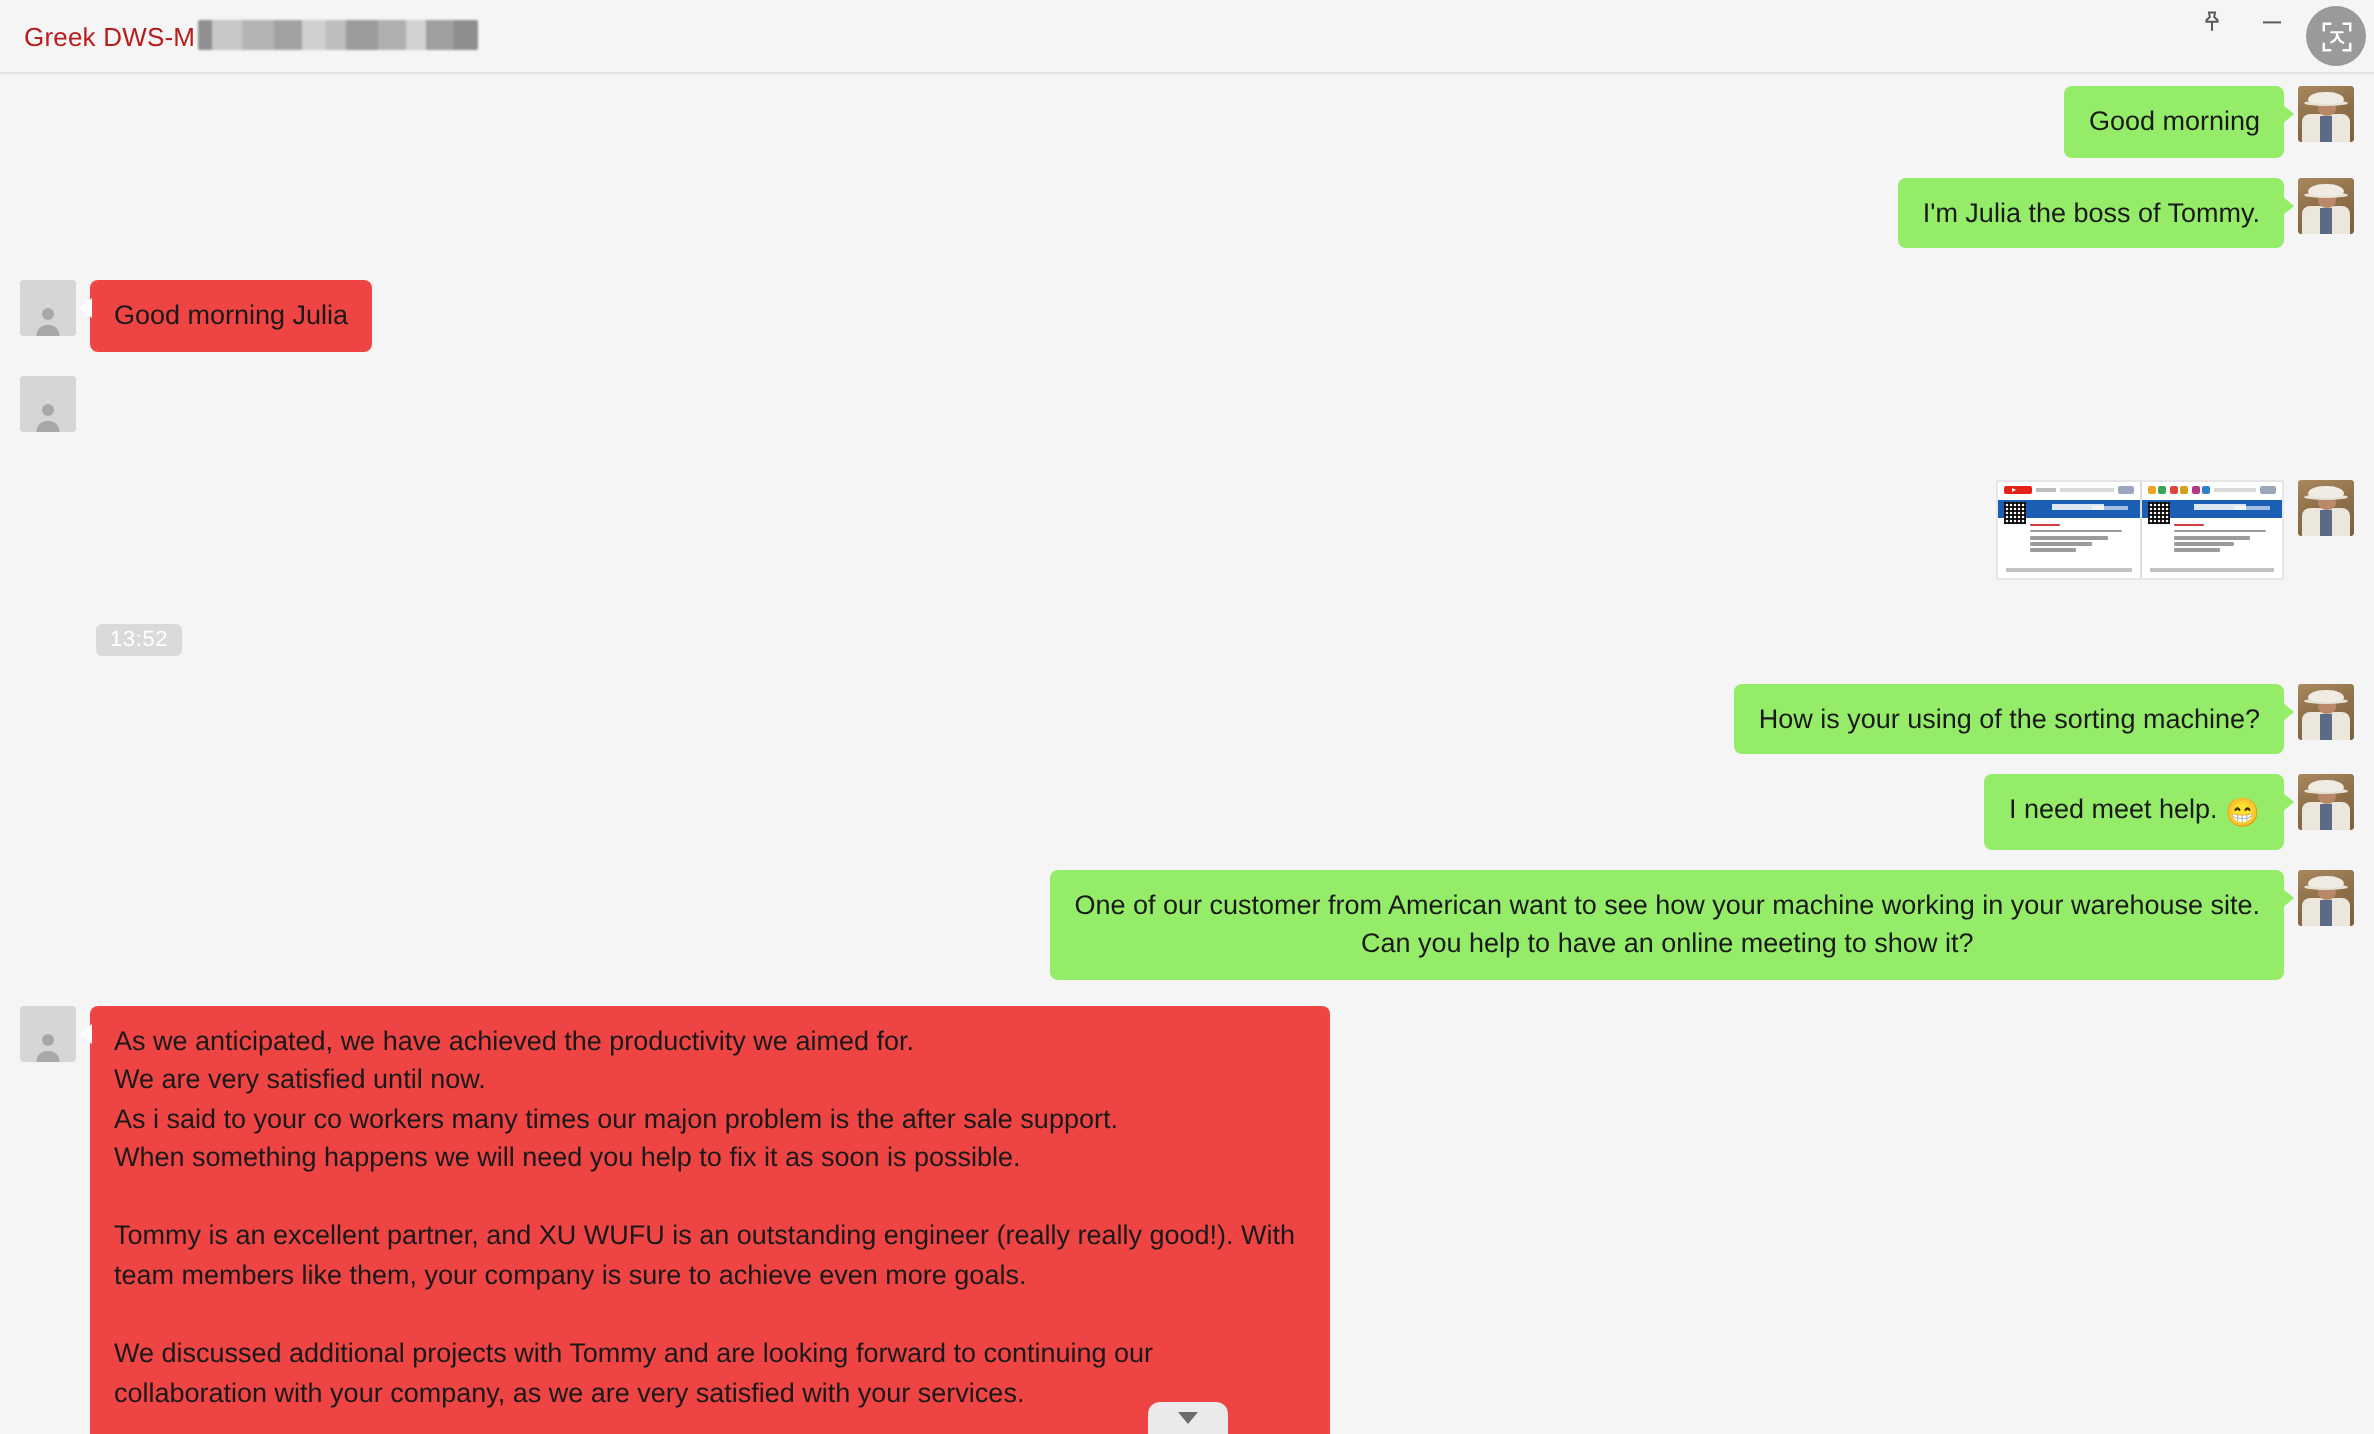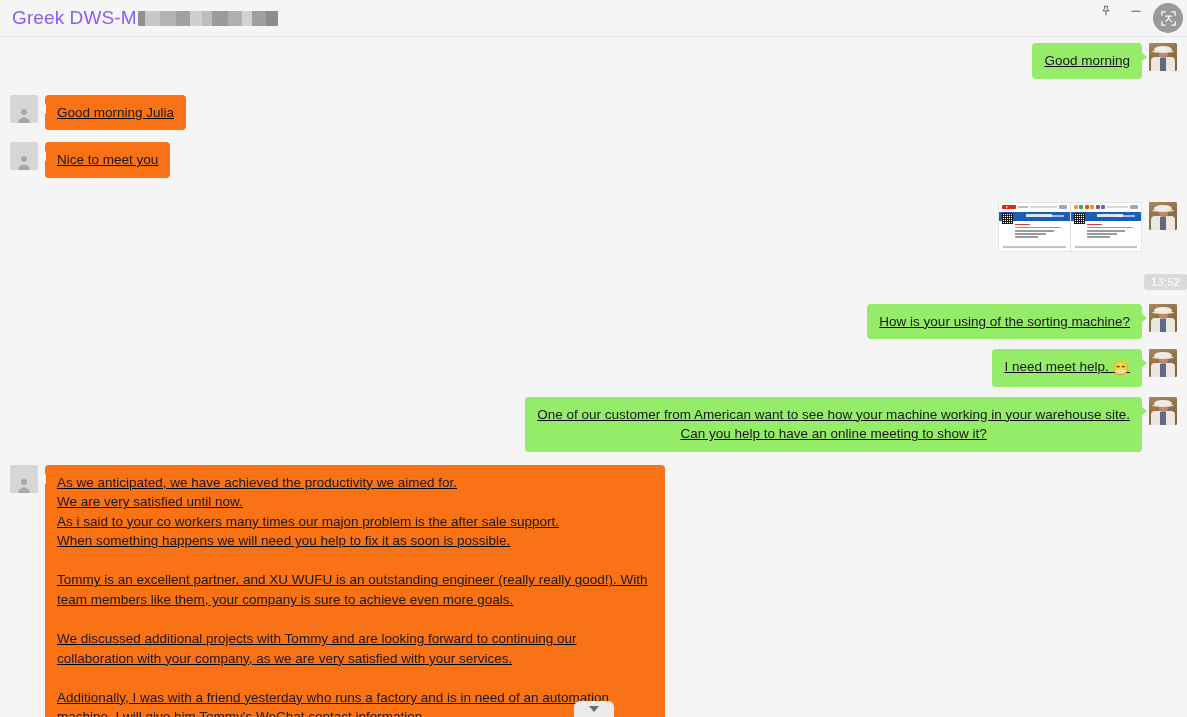--- a/index.html
+++ b/index.html
@@ -15,22 +15,22 @@
   
   .titlebar {
     position: relative;
     height: 37px;
     background: #f5f5f5;
     border-bottom: 1px solid #e3e3e3;
     display: flex;
     align-items: center;
   }
   .title-text {
-    font-size: 19px;
-    color: #8b5cf6;
+    font-size: 13px;
+    color: #b91c1c;
     margin-left: 12px;
     letter-spacing: 0.1px;
     white-space: nowrap;
   }
   .title-redacted {
     display: inline-block;
     vertical-align: -2px;
     width: 140px;
     height: 15px;
     margin-left: 1px;
@@ -115,34 +115,34 @@
   .avatar.placeholder svg { display: block; }
 
   .avatar.photo { background: #8b7355; position: relative; }
   .avatar.photo .sky   { position: absolute; inset: 0; background: linear-gradient(160deg,#a9885f 0%,#8f7049 45%,#7a5f3d 100%); }
   .avatar.photo .hat   { position: absolute; left: 5px; top: 3px; width: 18px; height: 6px; background: #f0ece3; border-radius: 50%/70% 70% 40% 40%; }
   .avatar.photo .hatb  { position: absolute; left: 3px; top: 7px; width: 22px; height: 3px; background: #e8e2d6; border-radius: 50%; }
   .avatar.photo .face  { position: absolute; left: 9.5px; top: 8px; width: 9px; height: 7px; background: #b9896a; border-radius: 40% 40% 50% 50%; }
   .avatar.photo .body  { position: absolute; left: 2px; bottom: 0; width: 24px; height: 14px; background: #ece7dd; border-radius: 4px 4px 0 0; }
   .avatar.photo .tie   { position: absolute; left: 11px; bottom: 0; width: 6px; height: 13px; background: #5b6b86; }
 
-  .bubble-wrap { position: relative; display: flex; align-items: flex-start; text-decoration: underline; }
+  .bubble-wrap { position: relative; display: flex; align-items: flex-start; }
 
   .bubble {
     position: relative;
     max-width: 560px;
     padding: 8px 12px;
     border-radius: 4px;
     font-size: 13.5px;
     line-height: 1.45;
     color: #191919;
     word-wrap: break-word;
   }
   .bubble.out { background: #95ec69; margin-right: 7px; }
-  .bubble.in  { background: #f97316; margin-left: 7px; }
+  .bubble.in  { background: #ef4444; margin-left: 7px; }
 
   .bubble.out::after {
     content: "";
     position: absolute;
     right: -5px;
     top: 9px;
     width: 0; height: 0;
     border-top: 5px solid transparent;
     border-bottom: 5px solid transparent;
     border-left: 6px solid #95ec69;
@@ -196,21 +196,21 @@
           repeating-linear-gradient(0deg,#222 0 1px,#fff 1px 2px),
           repeating-linear-gradient(90deg,#222 0 1px,#fff 1px 2px);
         background-blend-mode: multiply; }
   .lines { position: absolute; left: 16px; right: 3px; top: 21px; }
   .ln { height: 1.6px; background: #9b9b9b; margin-bottom: 1.6px; border-radius: .5px; }
   .ln.red { background: #d03b3b; width: 30%; }
   .ln.w90 { width: 90%; } .ln.w75 { width: 75%; } .ln.w60 { width: 60%; } .ln.w45 { width: 45%; }
   .footline { position: absolute; left: 4px; right: 4px; bottom: 3px; height: 1.5px; background: #c2c2c2; }
 
   
-  .time-row { display: flex; justify-content: flex-end; margin-top: 22px; }
+  .time-row { display: flex; justify-content: flex-start; margin-top: 22px; padding-left: 48px; }
   .time-pill {
     background: #dadada;
     color: #ffffff;
     font-size: 11px;
     padding: 2px 7px;
     border-radius: 3px;
     letter-spacing: .3px;
   }
 
   
@@ -277,20 +277,33 @@
         <div class="sky"></div>
           <div class="body"></div>
           <div class="tie"></div>
           <div class="face"></div>
           <div class="hatb"></div>
           <div class="hat"></div>
       </div>
     </div>
   </div>
 
+  <div class="row right" style="margin-top:10px;">
+    <div class="bubble-wrap">
+      <div class="bubble out">I'm Julia the boss of Tommy.</div>
+      <div class="avatar photo">
+        <div class="sky"></div>
+          <div class="body"></div>
+          <div class="tie"></div>
+          <div class="face"></div>
+          <div class="hatb"></div>
+          <div class="hat"></div>
+      </div>
+    </div>
+  </div>
 
   <div class="row left" style="margin-top:16px;">
     <div class="bubble-wrap">
       <div class="avatar placeholder">
         <svg width="16" height="16" viewBox="0 0 16 16" fill="#a8a8a8">
           <circle cx="8" cy="5" r="3"></circle>
           <path d="M2.2 16c0-3.4 2.6-5.6 5.8-5.6s5.8 2.2 5.8 5.6z"></path>
         </svg>
       </div>
       <div class="bubble in">Good morning Julia</div>
@@ -298,21 +311,20 @@
   </div>
 
   <div class="row left" style="margin-top:12px;">
     <div class="bubble-wrap">
       <div class="avatar placeholder">
         <svg width="16" height="16" viewBox="0 0 16 16" fill="#a8a8a8">
           <circle cx="8" cy="5" r="3"></circle>
           <path d="M2.2 16c0-3.4 2.6-5.6 5.8-5.6s5.8 2.2 5.8 5.6z"></path>
         </svg>
       </div>
-      <div class="bubble in">Nice to meet you</div>
     </div>
   </div>
 
   <div class="row right" style="margin-top:24px;">
     <div class="bubble-wrap">
       <div class="img-bubble">
         <div class="card-img">
           <div class="card-half">
             <div class="card-topbar">
               <span class="yt"></span>

